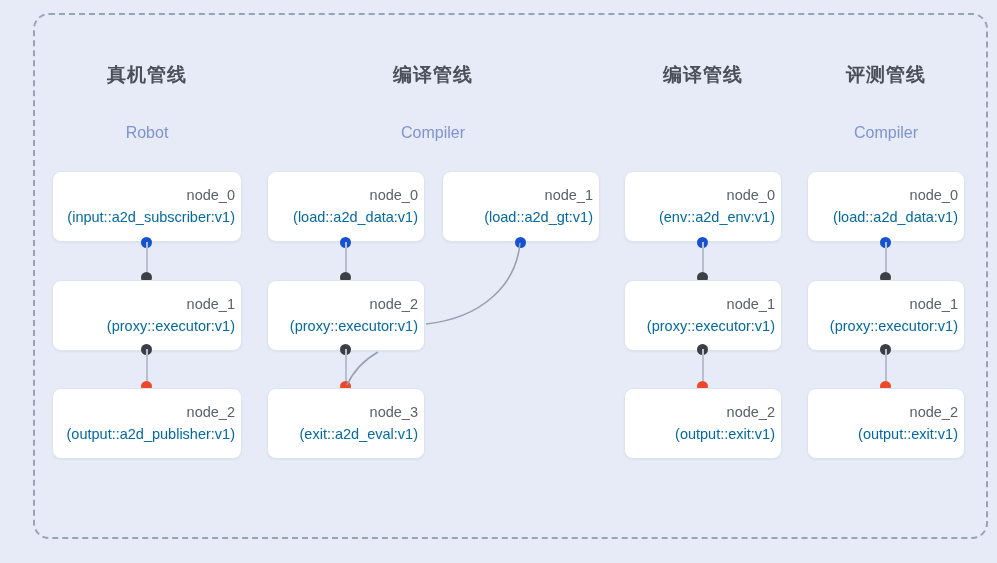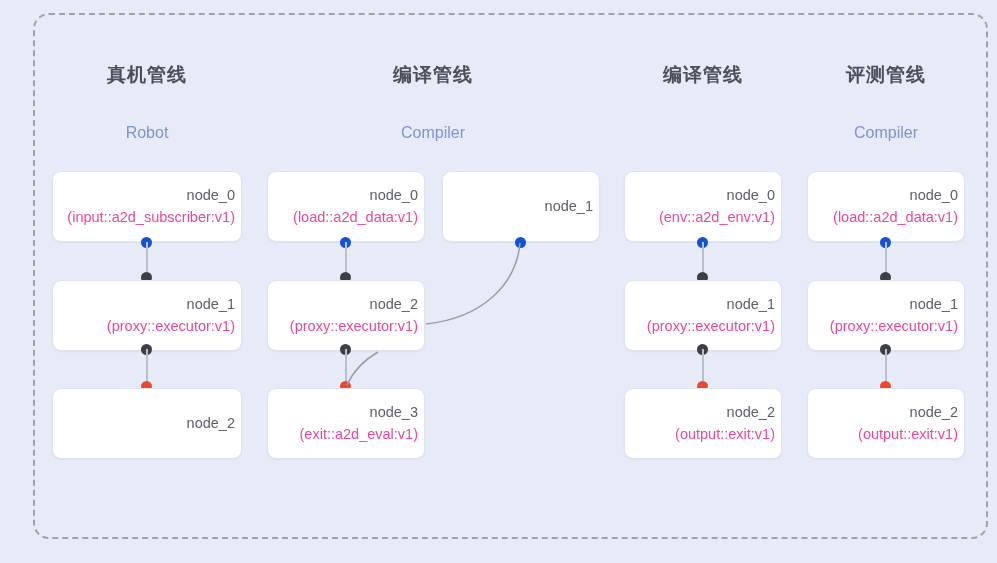--- a/index.html
+++ b/index.html
@@ -66,21 +66,21 @@
     padding: 4px 6px;
   }
   .node-name {
     font-size: 14.5px;
     color: #5a5f68;
     line-height: 1.45;
     white-space: nowrap;
   }
   .node-spec {
     font-size: 14.5px;
-    color: #ec4899;
+    color: #0369a1;
     line-height: 1.45;
     white-space: nowrap;
   }
   
   .port {
     position: absolute;
     width: 11px;
     height: 11px;
     border-radius: 50%;
   }
@@ -128,35 +128,37 @@
   <div class="node" style="left:40px; top:280px; width:190px; height:71px;">
     <div class="node-name">node_1</div>
     <div class="node-spec">(proxy::executor:v1)</div>
   </div>
   <div class="port port-in" style="left:129px; top:344px;"></div>
   <div class="link-line" style="left:134px; top:349px; height:38px;"></div>
   <div class="port port-term" style="left:129px; top:381px;"></div>
 
   <div class="node" style="left:40px; top:388px; width:190px; height:71px;">
     <div class="node-name">node_2</div>
+    <div class="node-spec">(output::a2d_publisher:v1)</div>
   </div>
 
   <div class="col-title" style="left:320px; top:62px; width:202px;">编译管线</div>
   <div class="col-subtitle" style="left:320px; top:124px; width:202px;">Compiler</div>
 
   <div class="node" style="left:255px; top:171px; width:158px; height:71px;">
     <div class="node-name">node_0</div>
     <div class="node-spec">(load::a2d_data:v1)</div>
   </div>
   <div class="port port-out" style="left:328px; top:237px;"></div>
   <div class="link-line" style="left:333px; top:242px; height:34px;"></div>
   <div class="port port-in" style="left:328px; top:272px;"></div>
 
   <div class="node" style="left:430px; top:171px; width:158px; height:71px;">
     <div class="node-name">node_1</div>
+    <div class="node-spec">(load::a2d_gt:v1)</div>
   </div>
   <div class="port port-out" style="left:503px; top:237px;"></div>
 
   <div class="node" style="left:255px; top:280px; width:158px; height:71px;">
     <div class="node-name">node_2</div>
     <div class="node-spec">(proxy::executor:v1)</div>
   </div>
   <div class="port port-in" style="left:328px; top:344px;"></div>
   <div class="link-line" style="left:333px; top:349px; height:38px;"></div>
   <div class="port port-term" style="left:328px; top:381px;"></div>

